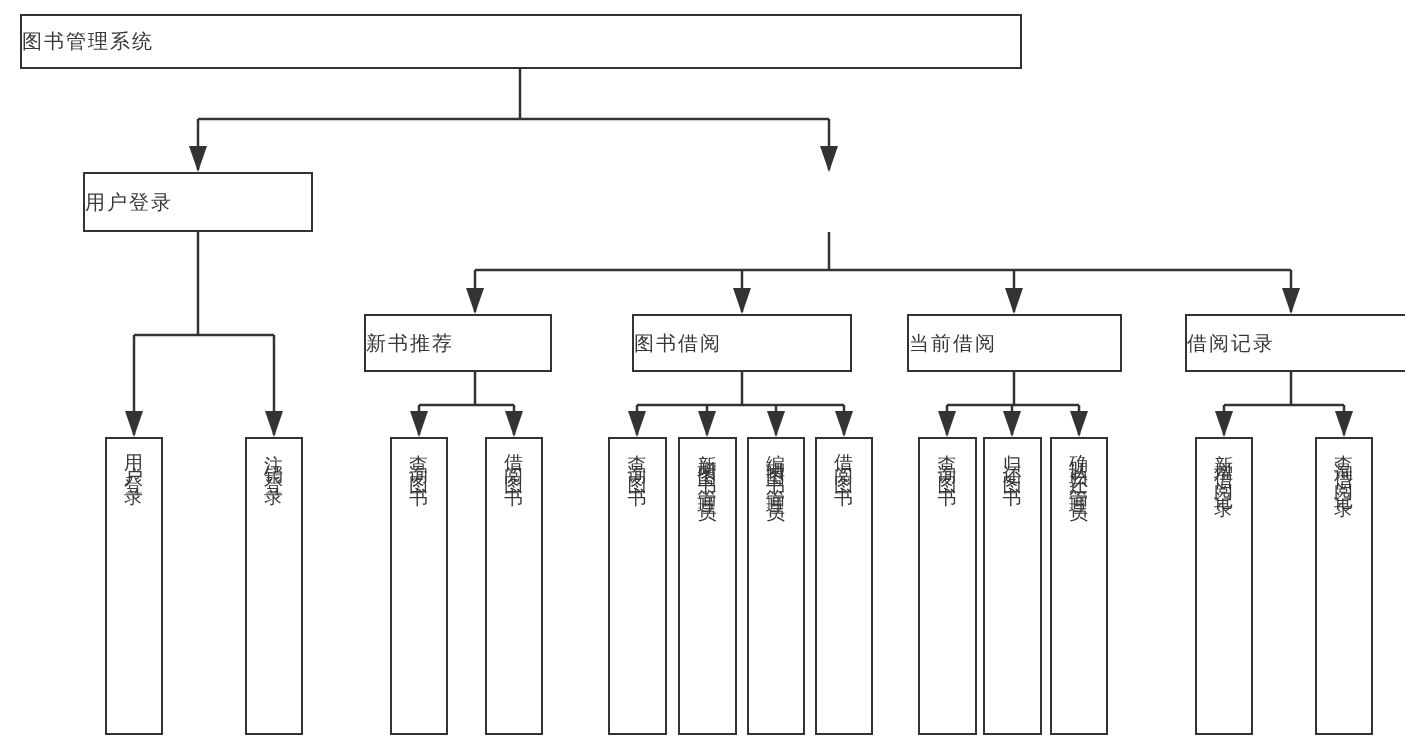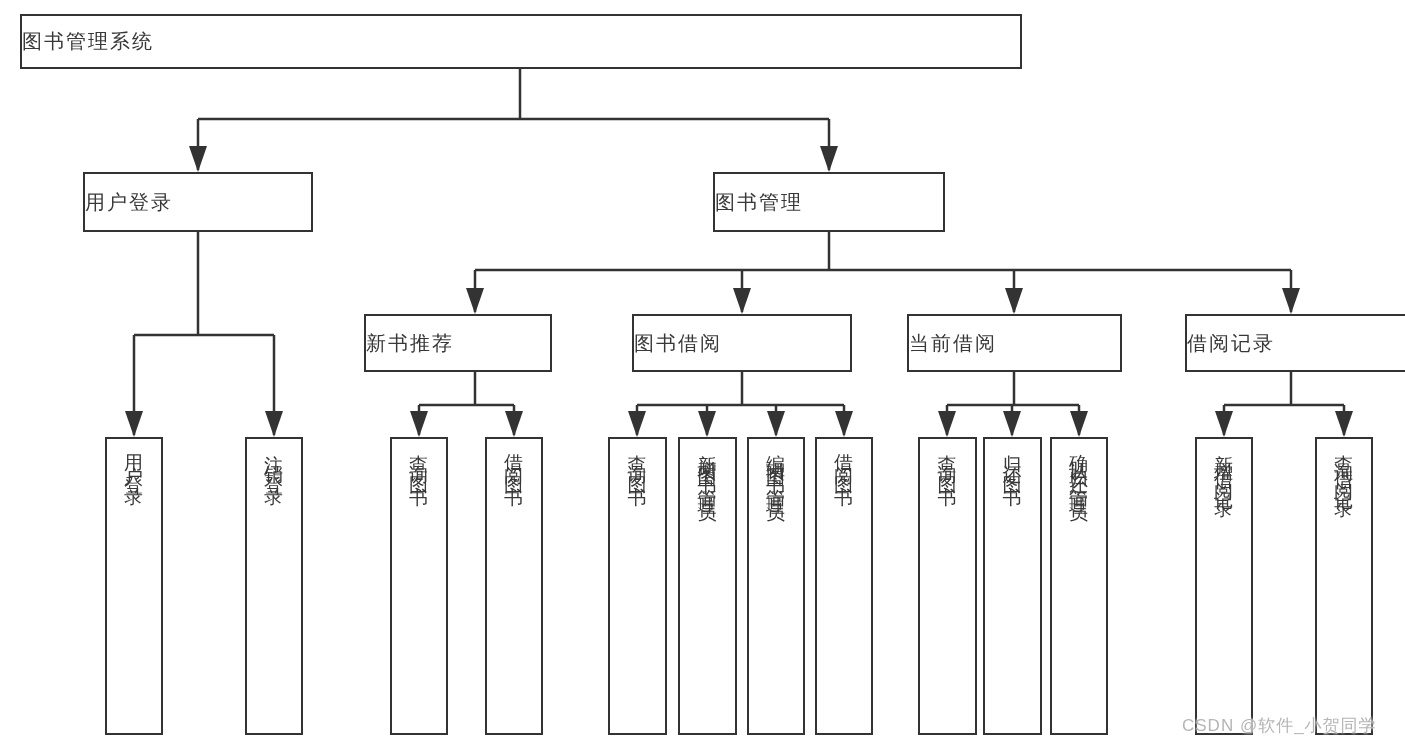--- a/index.html
+++ b/index.html
@@ -122,23 +122,20 @@
     </g>
   </svg>
 
   <div class="box h" style="left:20px;top:14px;width:1002px;height:55px">
     <span>图书管理系统</span>
   </div>
 
   <div class="box h" style="left:83px;top:172px;width:230px;height:60px">
     <span>用户登录</span>
   </div>
-  <div class="box h" style="left:713px;top:172px;width:232px;height:60px">
-    <span>图书管理</span>
-  </div>
 
   <div class="box h" style="left:364px;top:314px;width:188px;height:58px">
     <span>新书推荐</span>
   </div>
   <div class="box h" style="left:632px;top:314px;width:220px;height:58px">
     <span>图书借阅</span>
   </div>
   <div class="box h" style="left:907px;top:314px;width:215px;height:58px">
     <span>当前借阅</span>
   </div>
@@ -183,15 +180,14 @@
     <span>确认归还（管理员）</span>
   </div>
 
   <div class="box v" style="left:1195px;top:437px;width:58px;height:298px;letter-spacing:9px">
     <span>新增借阅记录</span>
   </div>
   <div class="box v" style="left:1315px;top:437px;width:58px;height:298px;letter-spacing:9px">
     <span>查询借阅记录</span>
   </div>
 
-  <div id="watermark">CSDN @软件_小贺同学</div>
 
 </div>
 
 </body></html>

